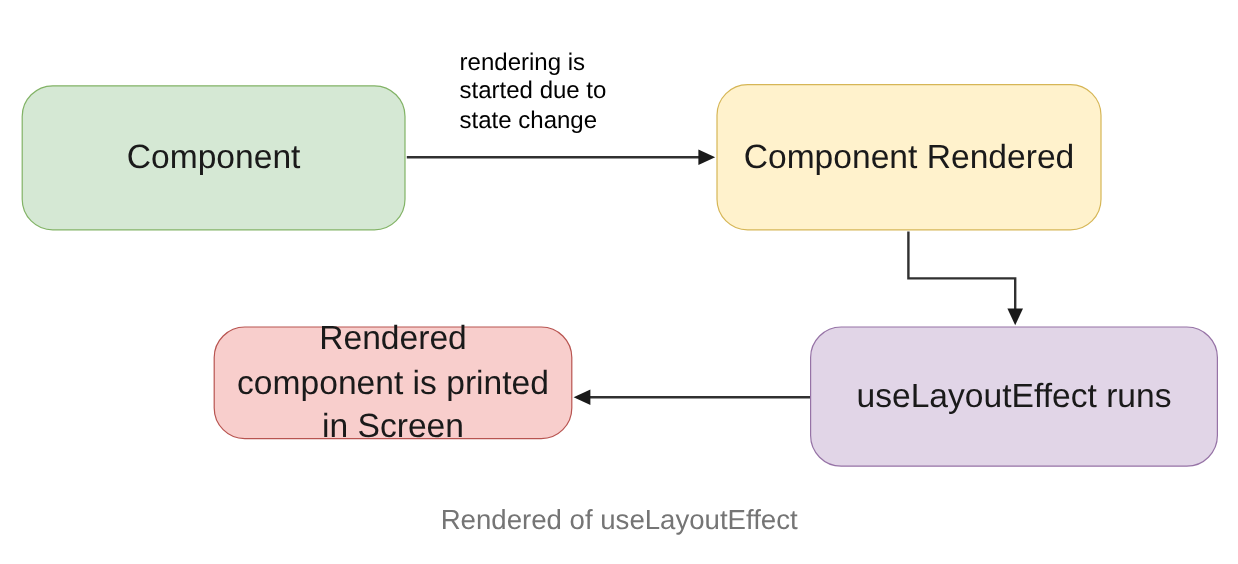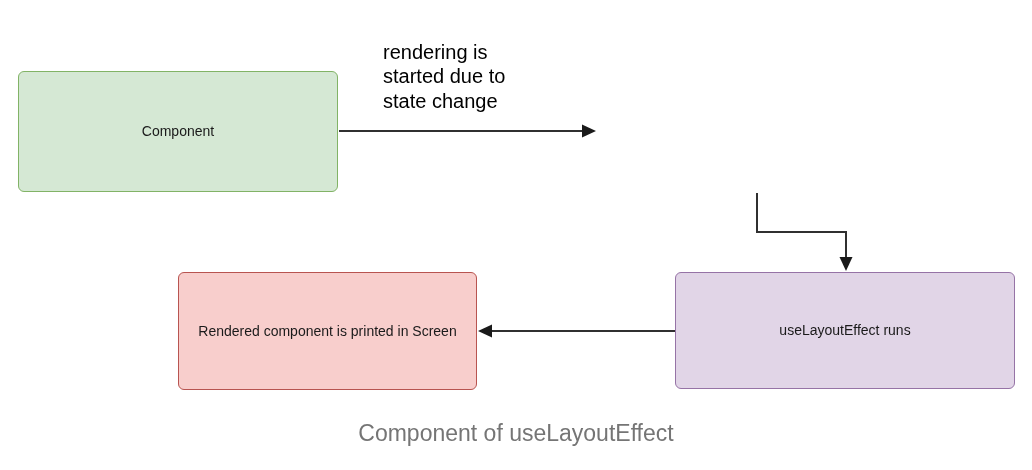--- a/index.html
+++ b/index.html
@@ -11,45 +11,45 @@
     font-family: "Liberation Sans", sans-serif;
     overflow: hidden;
   }
   .canvas {
     position: absolute;
     left: 0; top: 0;
     width: 1032px; height: 470px;
   }
   .node {
     position: absolute;
-    border-radius: 6px;
+    border-radius: 26px;
     border: 1.5px solid;
     display: flex;
     align-items: center;
     justify-content: center;
     text-align: center;
-    font-size: 14px;
+    font-size: 28px;
     color: #1a1a1a;
     line-height: 1.3;
     padding: 8px 18px;
   }
   .node-component {
     left: 18px; top: 71px; width: 320px; height: 121px;
     background: #d5e8d4; border-color: #82b366;
   }
   .node-component-rendered {
     left: 597px; top: 70px; width: 321px; height: 122px;
     background: #fff2cc; border-color: #d6b656;
   }
   .node-uselayouteffect-runs {
     left: 675px; top: 272px; width: 340px; height: 117px;
     background: #e1d5e7; border-color: #9673a6; justify-content: center;
   }
   .node-rendered-printed {
-    left: 178px; top: 272px; width: 299px; height: 118px;
+    left: 178px; top: 272px; width: 299px; height: 94px;
     background: #f8cecc; border-color: #b85450;
   }
   .edge-label {
     position: absolute;
     left: 383px; top: 40px;
     font-size: 20px;
     color: #000000;
     line-height: 1.22;
     white-space: pre-line;
     text-align: left;
@@ -98,28 +98,31 @@
     <g>
       <path class="edge-line" d="M 677 331 L 491 331"></path>
       <polygon class="arrowhead" points="478,331 492,324.5 492,337.5"></polygon>
     </g>
   </svg>
 
   <div class="node node-component">
     <span>Component</span>
   </div>
 
+  <div class="node node-component-rendered">
+    <span>Component Rendered</span>
+  </div>
 
   <div class="node node-uselayouteffect-runs">
     <span>useLayoutEffect runs</span>
   </div>
 
   <div class="node node-rendered-printed">
     <span>Rendered component is printed in Screen</span>
   </div>
 
   <div class="edge-label">rendering is
 started due to
 state change</div>
 
-  <div class="caption">Component of useLayoutEffect</div>
+  <div class="caption">Rendered of useLayoutEffect</div>
 
 </div>
 
 </body></html>

